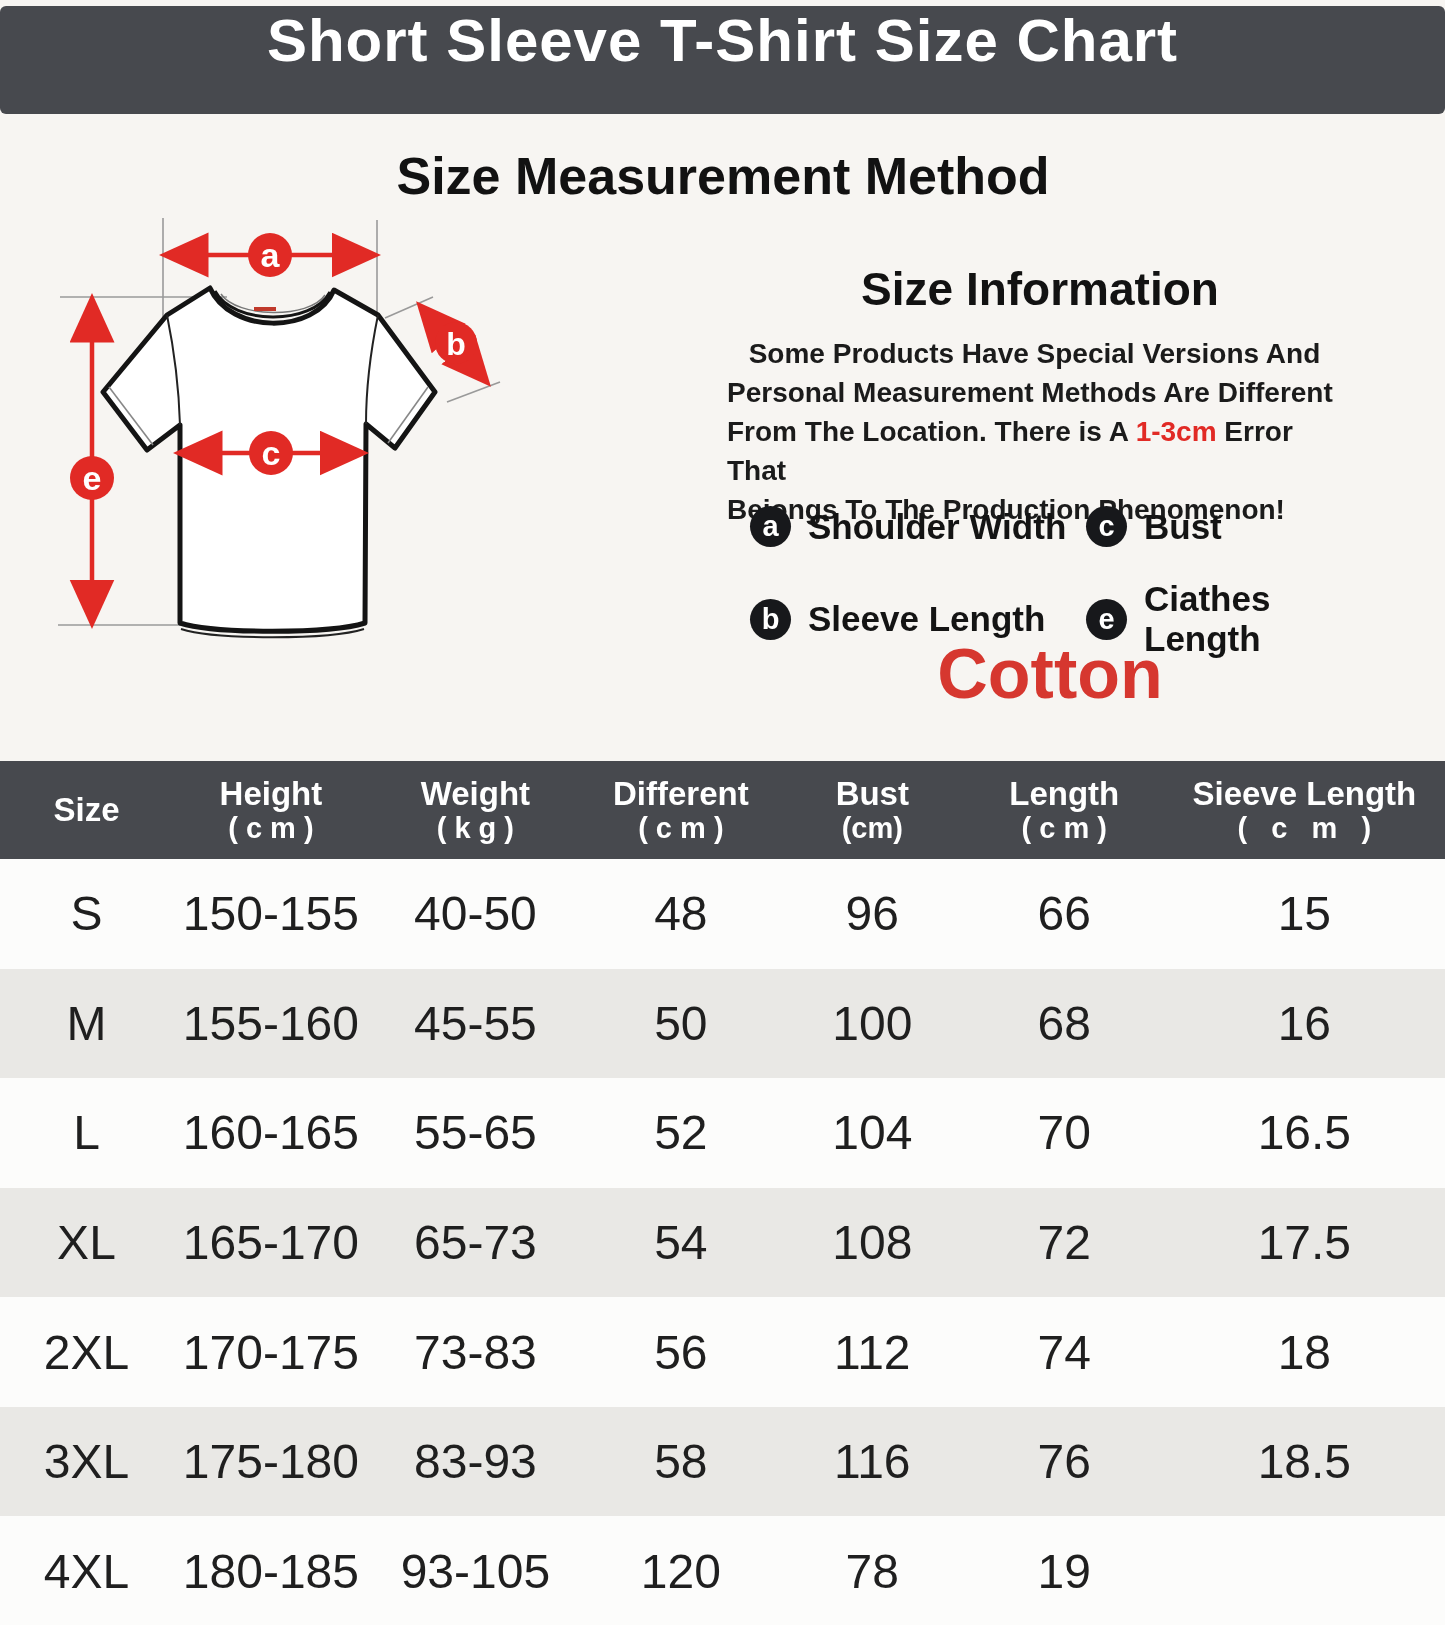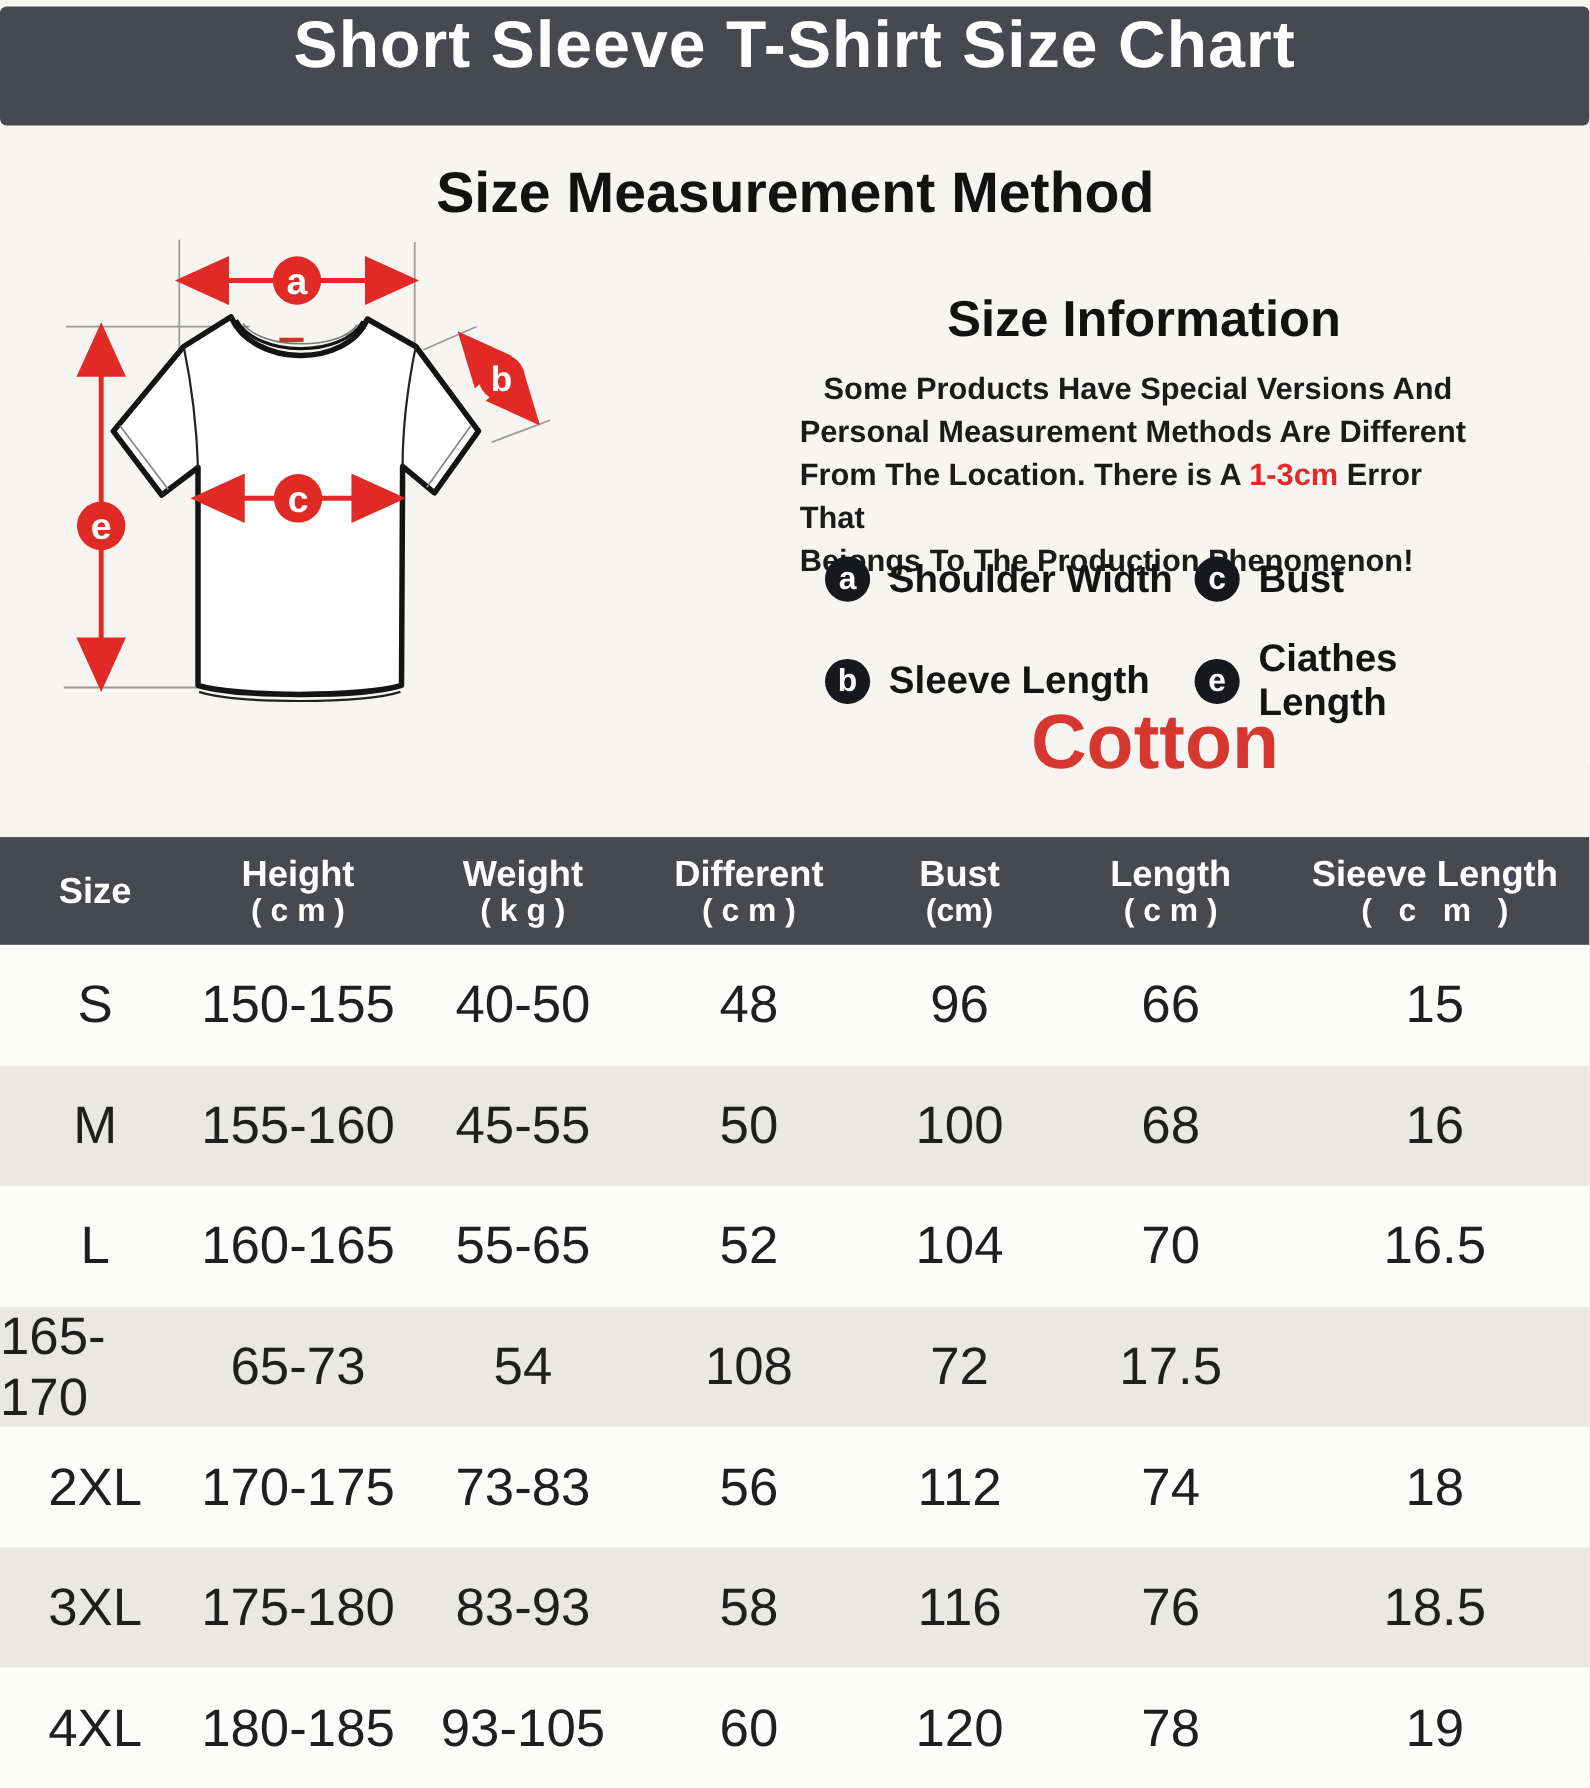--- a/index.html
+++ b/index.html
@@ -232,20 +232,21 @@
         <div class="trow">
           <div class="tcell">L</div>
           <div class="tcell">160-165</div>
           <div class="tcell">55-65</div>
           <div class="tcell">52</div>
           <div class="tcell">104</div>
           <div class="tcell">70</div>
           <div class="tcell">16.5</div>
         </div>
         <div class="trow alt">
+          <div class="tcell">XL</div>
           <div class="tcell">165-170</div>
           <div class="tcell">65-73</div>
           <div class="tcell">54</div>
           <div class="tcell">108</div>
           <div class="tcell">72</div>
           <div class="tcell">17.5</div>
         </div>
         <div class="trow">
           <div class="tcell">2XL</div>
           <div class="tcell">170-175</div>
@@ -261,21 +262,20 @@
           <div class="tcell">83-93</div>
           <div class="tcell">58</div>
           <div class="tcell">116</div>
           <div class="tcell">76</div>
           <div class="tcell">18.5</div>
         </div>
         <div class="trow">
           <div class="tcell">4XL</div>
           <div class="tcell">180-185</div>
           <div class="tcell">93-105</div>
-          <div class="tcell">60</div>
           <div class="tcell">120</div>
           <div class="tcell">78</div>
           <div class="tcell">19</div>
         </div>
       </div>
   </div>
 
 </div>
 
 </body></html>

